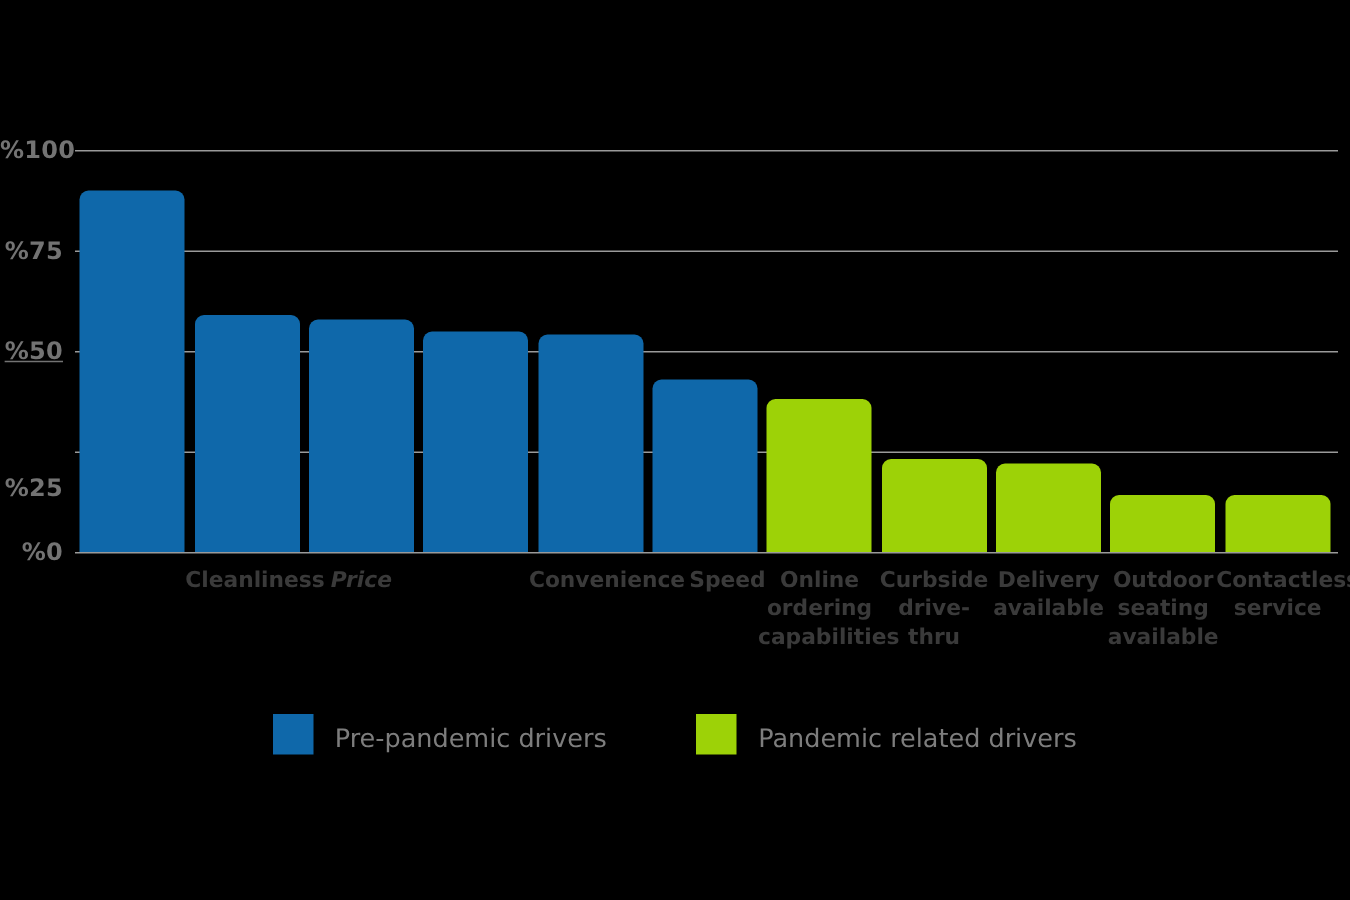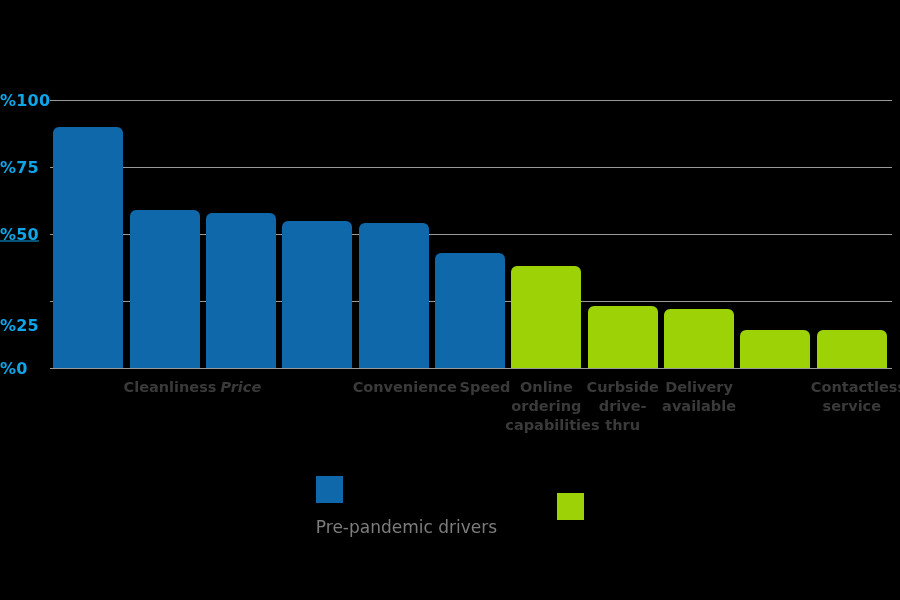--- a/index.html
+++ b/index.html
@@ -31,22 +31,22 @@
     width: 100%;
     height: 1px;
     background: #9a9a9a;
   }
 
   
   .y-tick-label {
     position: absolute;
     right: 908px;
     width: 60px;
-    text-align: left;
-    color: #0ea5e9;
+    text-align: right;
+    color: #737373;
     font-size: 16px;
     font-weight: 700;
     letter-spacing: .2px;
     transform: translateY(-50%);
     white-space: nowrap;
   }
   #y-axis-labels {
     position: absolute;
     left: 0; top: 100px;
     width: 900px; height: 268px;
@@ -105,23 +105,22 @@
     left: 0;
     top: 476px;
     width: 900px;
     display: flex;
     justify-content: center;
     align-items: center;
     gap: 60px;
   }
   .legend-item {
     display: flex;
-    align-items: flex-start;
+    align-items: flex-end;
     gap: 14px;
-    flex-direction: column;
   }
   .legend-swatch {
     width: 27px;
     height: 27px;
     flex: 0 0 auto;
   }
   .legend-label {
     color: #7d7d7d;
     font-size: 17px;
     font-weight: 500;
@@ -186,26 +185,28 @@
     </div>
 
   <div id="x-axis-labels">
       <div class="cat-label" style="left: 73.5455px;">Cleanliness</div>
       <div class="cat-label" style="left: 149.909px; font-style: italic;">Price</div>
       <div class="cat-label" style="left: 302.636px;">Convenience</div>
       <div class="cat-label" style="left: 394px;">Speed</div>
       <div class="cat-label" style="left: 455.364px;">Online ordering capabilities</div>
       <div class="cat-label" style="left: 531.727px;">Curbside drive-thru</div>
       <div class="cat-label" style="left: 608.091px;">Delivery available</div>
+      <div class="cat-label" style="left: 684.455px;">Outdoor seating available</div>
       <div class="cat-label" style="left: 760.818px;">Contactless service</div>
     </div>
 
   <div id="legend">
     <div class="legend-item">
       <span class="legend-swatch" style="background: rgb(15, 104, 170);"></span>
       <span class="legend-label">Pre-pandemic drivers</span>
     </div>
     <div class="legend-item">
       <span class="legend-swatch" style="background: rgb(157, 210, 7);"></span>
+      <span class="legend-label">Pandemic related drivers</span>
     </div>
   </div>
 
 </div>
 
 </body></html>

